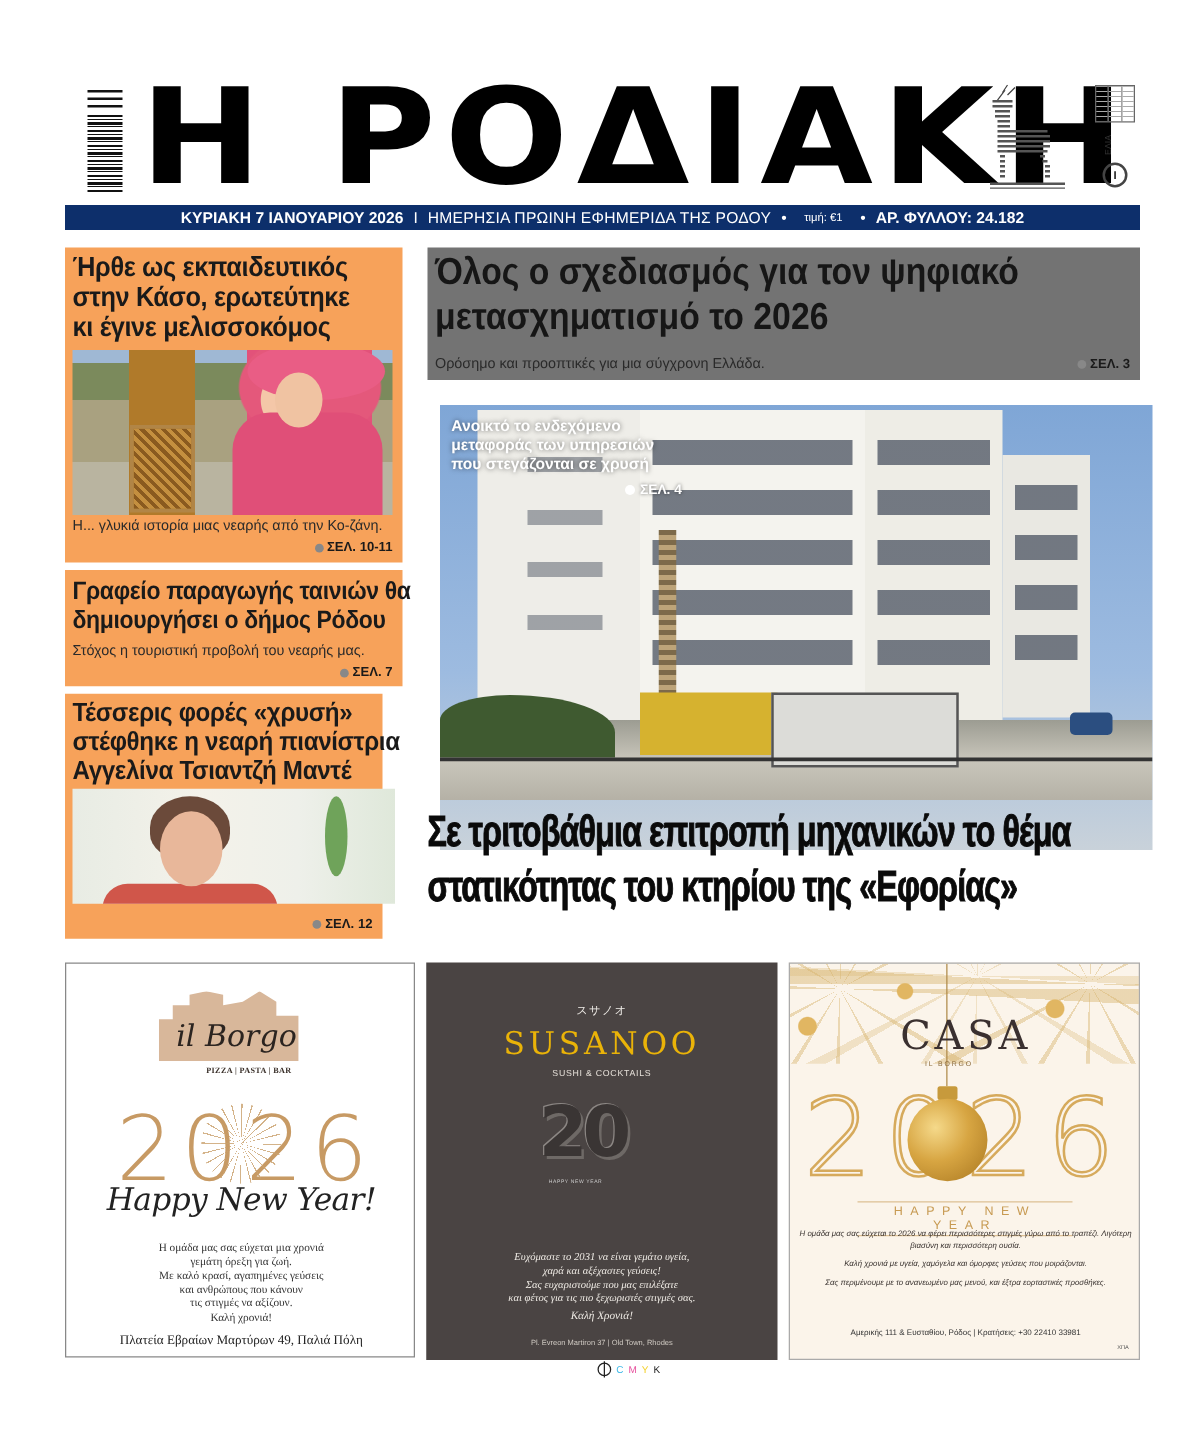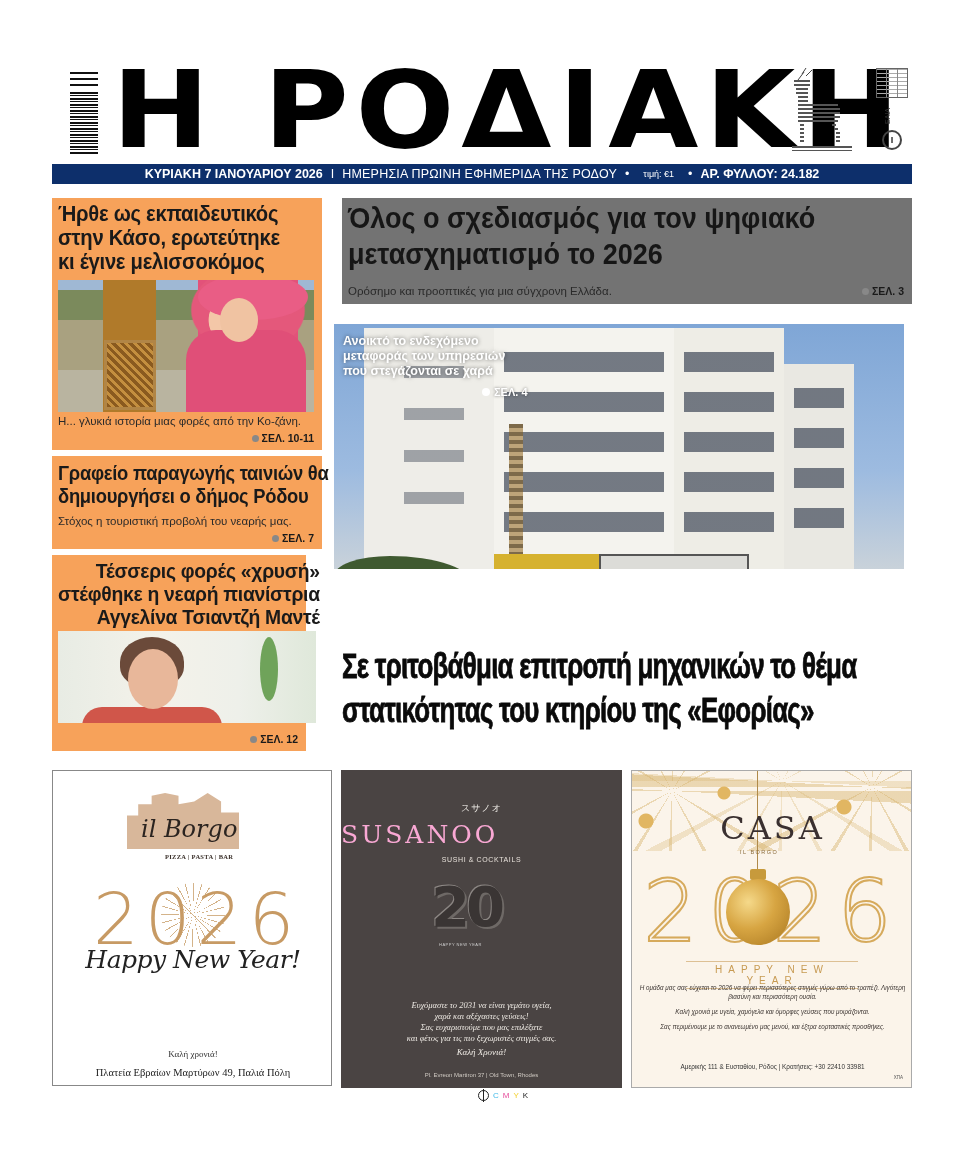--- a/index.html
+++ b/index.html
@@ -24,21 +24,21 @@
   .dateline { position: absolute; left: 52px; top: 164px; width: 860px; height: 20px; background: #0d2f6b; color: #fff; display: flex; align-items: center; justify-content: center; font-size: 12.5px; white-space: nowrap; }
   .dateline .b { font-weight: bold; }
   .dateline .sep { margin: 0 8px; }
   .dateline .light { font-weight: normal; letter-spacing: 0.2px; }
   .dateline .tiny { font-size: 9px; margin: 0 6px; }
 
   
   .story-orange { position: absolute; left: 52px; background: #f7a25a; }
   .s1 { top: 198px; width: 270px; height: 252px; }
   .s2 { top: 456px; width: 270px; height: 93px; }
-  .s3 { top: 555px; width: 254px; height: 196px; text-align: right; }
+  .s3 { top: 555px; width: 254px; height: 196px; }
   .story-orange h2 { font-family: "Liberation Sans", sans-serif; font-weight: bold; color: #1a1a1a; letter-spacing: -0.3px; transform: scaleX(0.92); transform-origin: left top; white-space: nowrap; }
   .s1 h2 { position: absolute; left: 6px; top: 4px; font-size: 22px; line-height: 24px; }
   .s2 h2 { position: absolute; left: 6px; top: 6px; font-size: 20px; line-height: 23px; }
   .s3 h2 { position: absolute; left: 6px; top: 4px; font-size: 21px; line-height: 23px; }
   .story-orange .sub { position: absolute; left: 6px; font-size: 11.5px; color: #2a2a2a; line-height: 14px; }
   .s1 .sub { top: 418px; top: 216px; width: 255px; }
   .s2 .sub { top: 58px; width: 262px; }
   .page-ref { position: absolute; right: 8px; font-size: 10.5px; font-weight: bold; color: #1a1a1a; display: flex; align-items: center; gap: 3px; }
   .page-ref .dot { width: 7px; height: 7px; border-radius: 50%; background: #888; display: inline-block; }
   .s1 .page-ref { top: 234px; }
@@ -67,21 +67,21 @@
   .photo-piano .girl-top { position: absolute; left: 24px; top: 76px; width: 140px; height: 20px; border-radius: 40px 40px 0 0; background: #d0564a; }
   .photo-piano .leaf { position: absolute; left: 202px; top: 6px; width: 18px; height: 64px; border-radius: 50%; background: #6fa35a; }
 
   
   .story-blue { position: absolute; left: 342px; top: 198px; width: 570px; height: 106px; background: #737373; }
   .story-blue h1 { position: absolute; left: 6px; top: 2px; font-size: 30px; line-height: 36px; font-weight: bold; color: #161616; transform: scaleX(0.9); transform-origin: left top; white-space: nowrap; }
   .story-blue .sub { position: absolute; left: 6px; top: 87px; font-size: 11.5px; color: #2a2a2a; }
   .story-blue .page-ref { top: 87px; right: 8px; align-items: center; }
 
   
-  .main-photo { position: absolute; left: 334px; top: 324px; width: 570px; height: 245px; overflow: hidden;
+  .main-photo { position: absolute; left: 352px; top: 324px; width: 570px; height: 356px; overflow: hidden;
     background: linear-gradient(180deg, #7fa6d6 0%, #9dbbe0 60%, #c9d2da 100%);
   }
   .bldg { position: absolute; background: #f1f0ea; }
   .bldg.a { left: 30px; top: 4px; width: 130px; height: 250px; background: #eeede8; }
   .bldg.b { left: 160px; top: 4px; width: 180px; height: 250px; background: #f4f3ee; }
   .bldg.c { left: 340px; top: 4px; width: 110px; height: 250px; background: #eeede6; }
   .bldg.d { left: 450px; top: 40px; width: 70px; height: 210px; background: #e9e8e2; }
   .win-grid { position: absolute; inset: 10px 10px 40px 10px; background:
       repeating-linear-gradient(180deg, transparent 0 14px, #5d6470 14px 34px, transparent 34px 40px); opacity: 0.85; }
   .bldg.a .win-grid { background: repeating-linear-gradient(180deg, transparent 0 18px, #6a707a 18px 30px, transparent 30px 42px); inset: 20px 30px 60px 40px; opacity: 0.6; }
@@ -109,21 +109,21 @@
   .borgo-name { position: absolute; left: 88px; top: 44px; font-family: "DejaVu Serif", serif; font-size: 24px; color: #2b2420; font-style: italic; }
   .borgo-tag { position: absolute; left: 112px; top: 82px; font-family: "Liberation Serif", serif; font-size: 6.5px; font-weight: bold; color: #3a302a; letter-spacing: 0.3px; }
   .borgo-year { position: absolute; left: 40px; top: 108px; width: 200px; text-align: center; font-family: "DejaVu Sans", sans-serif; font-size: 72px; font-weight: 300; color: #c79a64; letter-spacing: 6px; line-height: 80px; }
   .borgo-star { position: absolute; left: 108px; top: 112px; width: 64px; height: 64px; background: repeating-conic-gradient(from 0deg, #c9a06c 0 2deg, transparent 2deg 15deg); border-radius: 50%; opacity: 0.8; }
   .borgo-hny { position: absolute; left: 20px; top: 174px; width: 240px; text-align: center; font-family: "DejaVu Serif", serif; font-style: italic; font-size: 25px; color: #222; letter-spacing: -0.5px; }
   .borgo-msg { position: absolute; left: 20px; top: 222px; width: 240px; text-align: center; font-family: "Liberation Serif", serif; font-size: 9px; line-height: 11px; color: #333; }
   .borgo-wish { position: absolute; left: 20px; top: 286px; width: 240px; text-align: center; font-family: "Liberation Serif", serif; font-size: 9px; color: #333; top: 278px; }
   .borgo-addr { position: absolute; left: 10px; top: 296px; width: 260px; text-align: center; font-family: "Liberation Serif", serif; font-size: 10.5px; color: #222; }
 
   .sus-jp { position: absolute; left: 0; top: 32px; width: 281px; text-align: center; font-size: 9px; color: #f0ede8; letter-spacing: 1px; }
-  .sus-name { position: absolute; left: 0; top: 50px; width: 281px; text-align: left; font-family: "DejaVu Serif", serif; font-size: 25px; color: #f9a8d4; letter-spacing: 3px; font-weight: 300; }
+  .sus-name { position: absolute; left: 0; top: 50px; width: 281px; text-align: center; font-family: "DejaVu Serif", serif; font-size: 25px; color: #eab308; letter-spacing: 3px; font-weight: 300; }
   .sus-tag { position: absolute; left: 0; top: 86px; width: 281px; text-align: center; font-size: 7px; color: #e7e1da; letter-spacing: 0.6px; }
   .sus-year { position: absolute; left: 90px; top: 112px; width: 110px; height: 110px; font-family: "DejaVu Sans", sans-serif; font-size: 56px; line-height: 50px; color: #3a3534; font-weight: bold; text-shadow: 2px 2px 0 #6e6966, -1px -1px 0 #8c8784; letter-spacing: -4px; }
   .sus-year .row2 { padding-left: 16px; }
   .sus-hny { position: absolute; left: 98px; top: 172px; font-size: 4px; color: #ccc; letter-spacing: 0.5px; }
   .sus-msg { position: absolute; left: 10px; top: 230px; width: 261px; text-align: center; font-family: "Liberation Serif", serif; font-style: italic; font-size: 8.5px; line-height: 11px; color: #eeeae4; }
   .sus-wish { position: absolute; left: 0; top: 277px; width: 281px; text-align: center; font-family: "Liberation Serif", serif; font-style: italic; font-size: 9px; color: #eeeae4; }
   .sus-addr { position: absolute; left: 0; top: 302px; width: 281px; text-align: center; font-size: 6px; color: #cfc9c2; }
 
   .casa-flakes { position: absolute; left: 0; top: 0; width: 281px; height: 80px; background:
       radial-gradient(circle at 14px 50px, #e1b662 0 7px, transparent 8px),
@@ -218,21 +218,21 @@
     <div>Ήρθε ως εκπαιδευτικός</div>
     <div>στην Κάσο, ερωτεύτηκε</div>
     <div>κι έγινε μελισσοκόμος</div>
   </h2>
   <div class="photo photo-bee">
     <div class="suit"></div>
       <div class="hat"></div>
       <div class="face"></div>
       <div class="frame"></div>
   </div>
-  <div class="sub">Η... γλυκιά ιστορία μιας φορές από την Κο-ζάνη.</div>
+  <div class="sub">Η... γλυκιά ιστορία μιας νεαρής από την Κο-ζάνη.</div>
   <div class="page-ref">
     <span class="dot"></span>
     <span>ΣΕΛ. 10-11</span>
   </div>
 </article>
 
 <article class="story-orange s2">
   <h2>
     <div>Γραφείο παραγωγής ταινιών θα</div>
     <div>δημιουργήσει ο δήμος Ρόδου</div>
@@ -290,40 +290,47 @@
   <div class="ground"></div>
   <div class="bushes"></div>
   <div class="drill"></div>
   <div class="truck"></div>
   <div class="truck2"></div>
   <div class="car"></div>
   <div class="fence"></div>
   <div class="overlay-text">
     <div>Ανοικτό το ενδεχόμενο</div>
     <div>μεταφοράς των υπηρεσιών</div>
-    <div>που στεγάζονται σε χαρά</div>
+    <div>που στεγάζονται σε χρυσή</div>
   </div>
   <div class="overlay-ref">
     <span class="dot"></span>
     <span>ΣΕΛ. 4</span>
   </div>
 </figure>
 
 <h1 class="main-headline">
   <div>Σε τριτοβάθμια επιτροπή μηχανικών το θέμα</div>
   <div>στατικότητας του κτηρίου της «Εφορίας»</div>
 </h1>
 
 <section class="ad ad-borgo">
   <div class="borgo-logo-bg"></div>
   <div class="borgo-name">il Borgo</div>
   <div class="borgo-tag">PIZZA | PASTA | BAR</div>
   <div class="borgo-year">2026</div>
   <div class="borgo-star"></div>
   <div class="borgo-hny">Happy New Year!</div>
+  <div class="borgo-msg">
+    <div>Η ομάδα μας σας εύχεται μια χρονιά</div>
+    <div>γεμάτη όρεξη για ζωή.</div>
+    <div>Με καλό κρασί, αγαπημένες γεύσεις</div>
+    <div>και ανθρώπους που κάνουν</div>
+    <div>τις στιγμές να αξίζουν.</div>
+  </div>
   <div class="borgo-wish">Καλή χρονιά!</div>
   <div class="borgo-addr">Πλατεία Εβραίων Μαρτύρων 49, Παλιά Πόλη</div>
 </section>
 
 <section class="ad ad-susanoo">
   <div class="sus-jp">スサノオ</div>
   <div class="sus-name">SUSANOO</div>
   <div class="sus-tag">SUSHI &amp; COCKTAILS</div>
   <div class="sus-year">
     <div>20</div>

